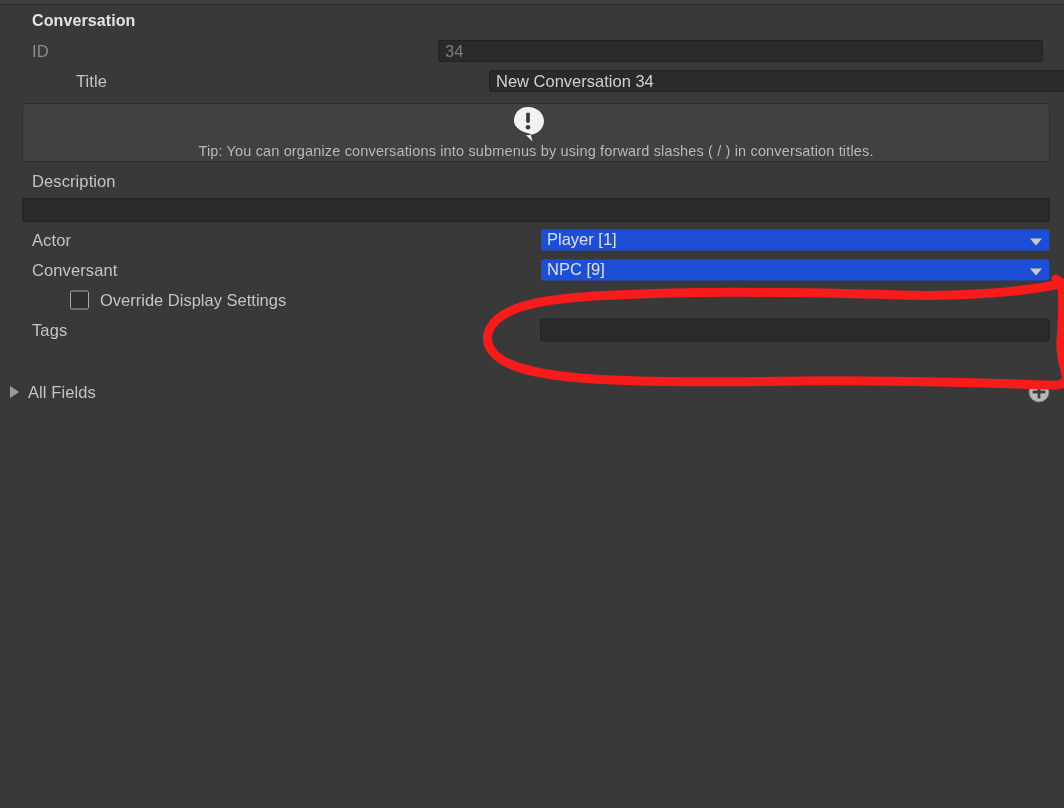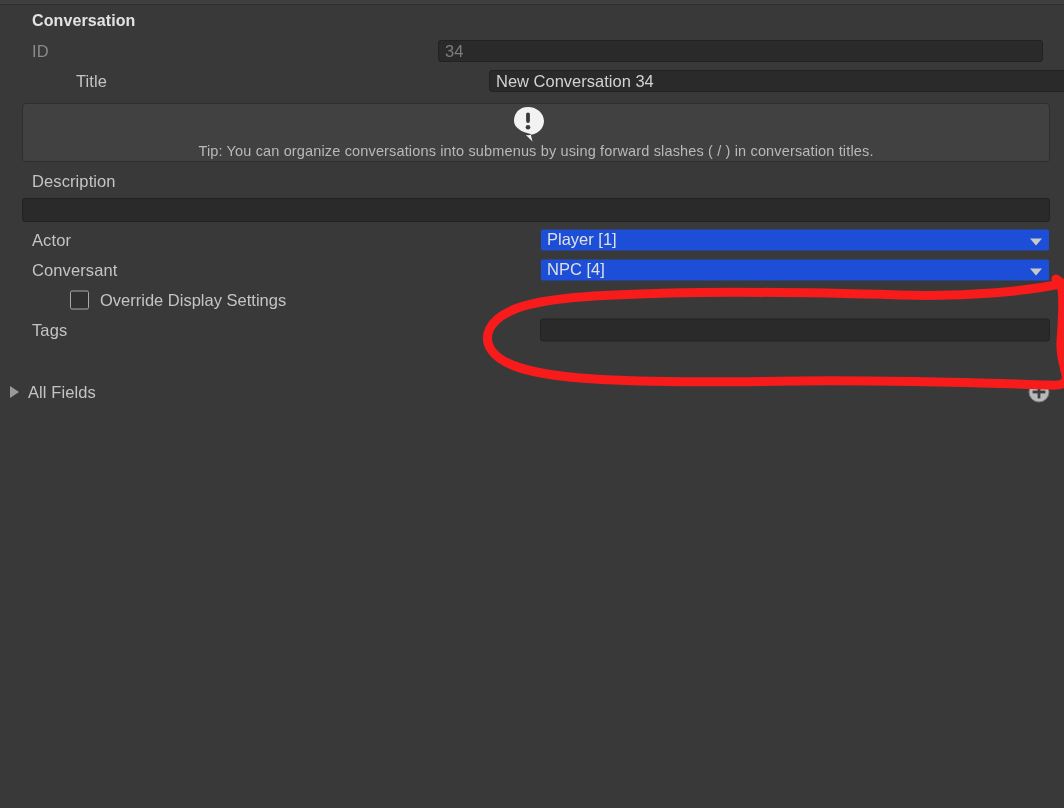--- a/index.html
+++ b/index.html
@@ -206,21 +206,21 @@
       <div class="lbl">Actor</div>
       <div class="popup" style="left:540px; width:510px;">
         <span>Player [1]</span>
         <span class="caret"></span>
       </div>
     </div>
 
     <div class="row" style="position:absolute; top:249px; left:0; width:1064px; height:30px;">
       <div class="lbl">Conversant</div>
       <div class="popup" style="left:540px; width:510px;">
-        <span>NPC [4]</span>
+        <span>NPC [9]</span>
         <span class="caret"></span>
       </div>
     </div>
 
     <div class="row" style="position:absolute; top:279px; left:0; width:1064px; height:30px;margin-left:48px;">
       <div class="checkbox"></div>
       <div class="cb-label">Override Display Settings</div>
     </div>
 
     <div class="row" style="position:absolute; top:309px; left:0; width:1064px; height:30px;">

